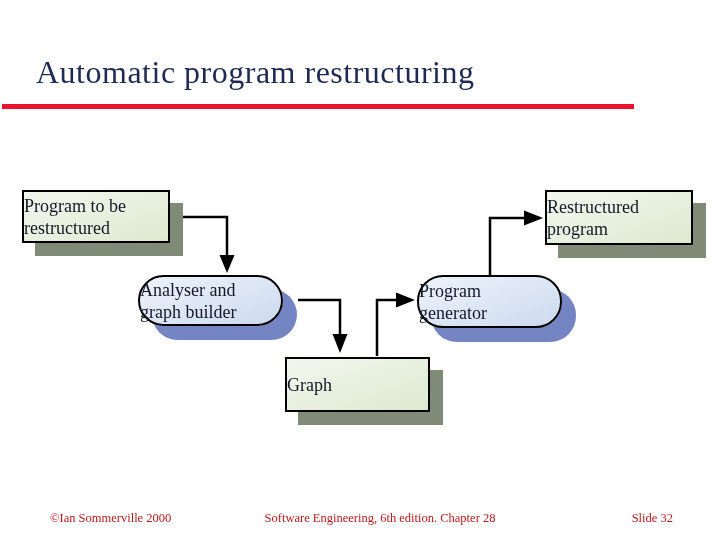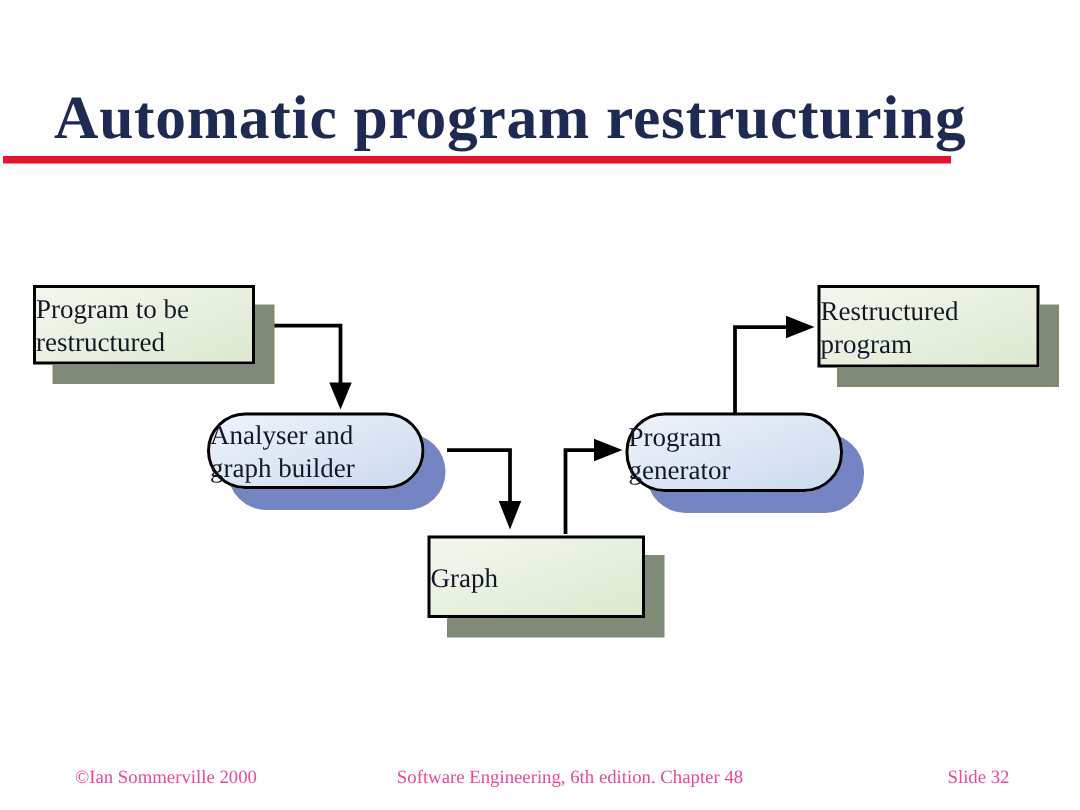--- a/index.html
+++ b/index.html
@@ -7,22 +7,22 @@
     position:relative;
     width:720px;height:540px;
     background:#ffffff;
     overflow:hidden;
     font-family:"Liberation Serif","DejaVu Serif",serif;
   }
   .title{
     position:absolute;
     left:36px;top:54px;
     margin:0;
-    font-size:41px;
-    font-weight:bold;
+    font-size:32px;
+    font-weight:normal;
     letter-spacing:0.5px;
     color:var(--title-color,#1f2a52);
     white-space:nowrap;
   }
   .title-underline{
     position:absolute;
     left:2px;top:104px;
     width:632px;height:5px;
     background:var(--underline-color,#e8132c);
   }
@@ -56,21 +56,21 @@
   .n1{left:22px;top:190px;width:148px;height:53px;}
   .n2{left:545px;top:190px;width:148px;height:55px;}
   .n3{left:138px;top:275px;width:145px;height:51px;font-family:Liberation Serif, serif;}
   .n4{left:417px;top:275px;width:145px;height:53px;}
   .n5{left:285px;top:357px;width:145px;height:55px;}
   .footer{
     position:absolute;
     left:0;top:511px;
     width:720px;height:20px;
     font-size:12.5px;
-    color:#ec4899;
+    color:#b91c1c;
   }
   .footer span{position:absolute;white-space:nowrap;}
   .footer .f-left{left:50px;}
   .footer .f-center{left:380px;transform:translateX(-50%);}
   .footer .f-right{right:47px;}
 </style>
 </head>
 <body>
 
 <div class="slide">
@@ -120,17 +120,17 @@
     </div>
 
     <div class="node rect n5">
       <span>Graph</span>
     </div>
 
   </div>
 
   <div class="footer">
     <span class="f-left">©Ian Sommerville 2000</span>
-    <span class="f-center">Software Engineering, 6th edition. Chapter 48</span>
+    <span class="f-center">Software Engineering, 6th edition. Chapter 28</span>
     <span class="f-right">Slide 32</span>
   </div>
 
 </div>
 
 </body></html>

